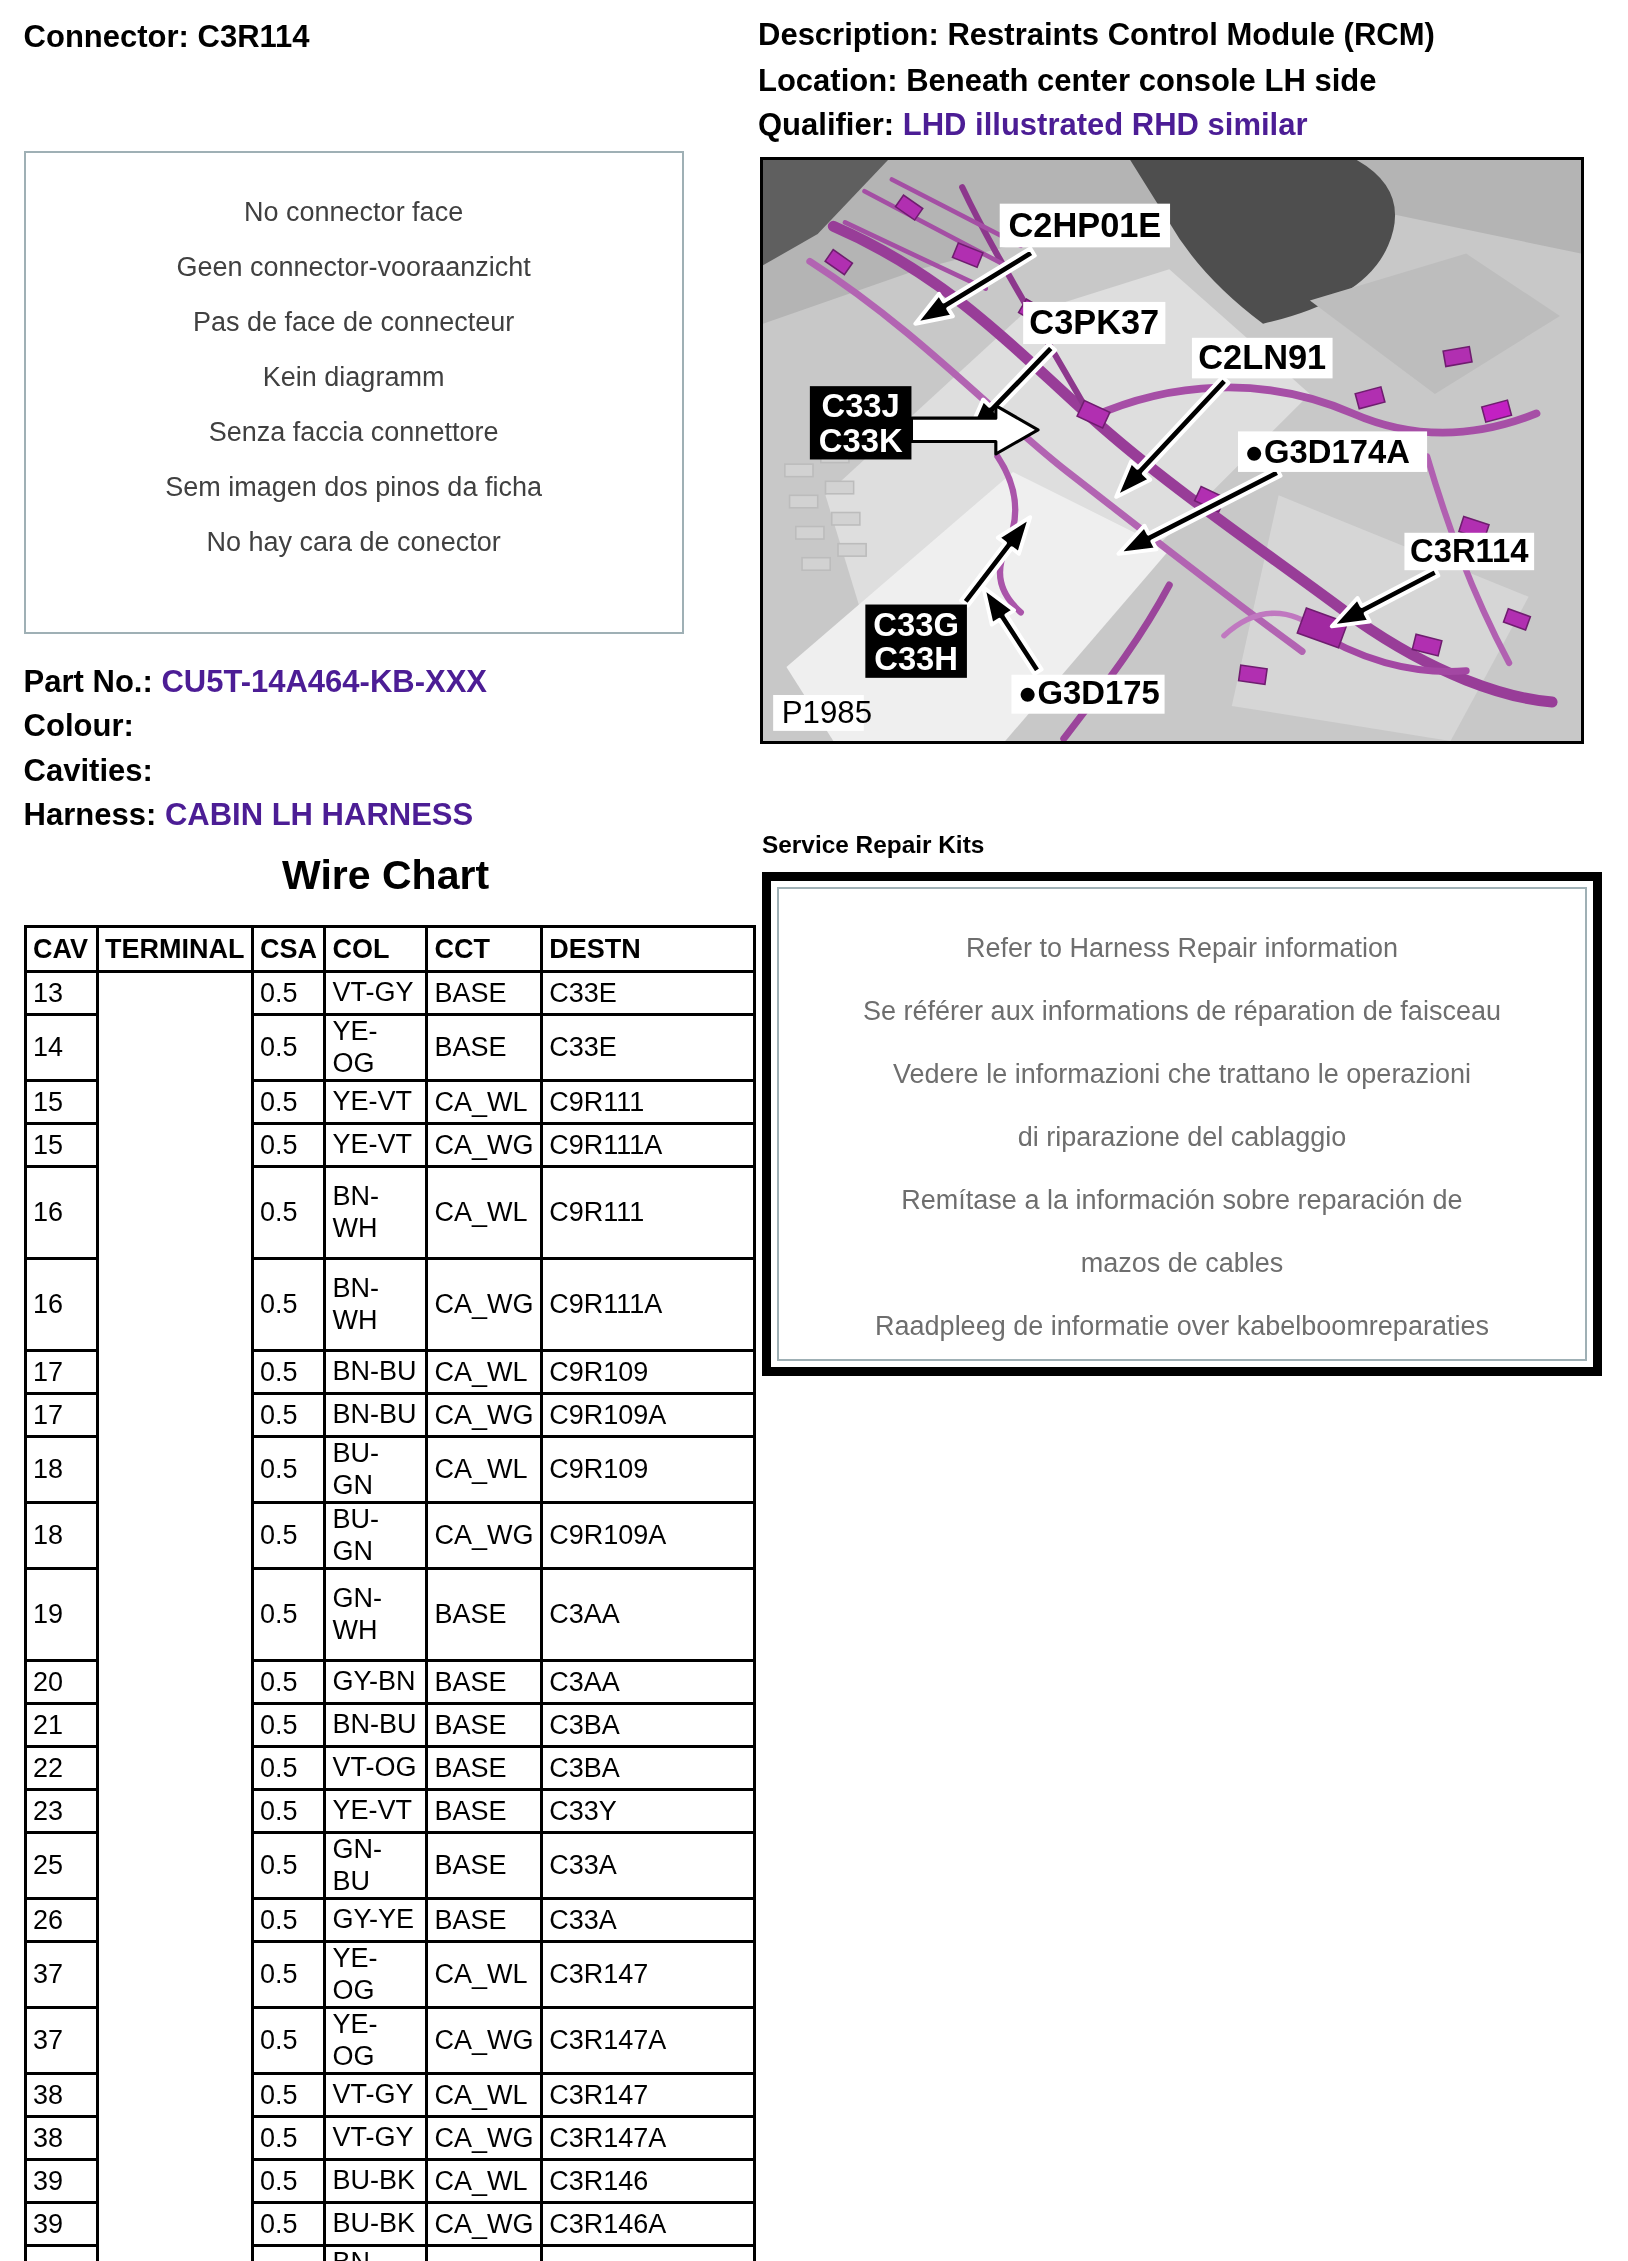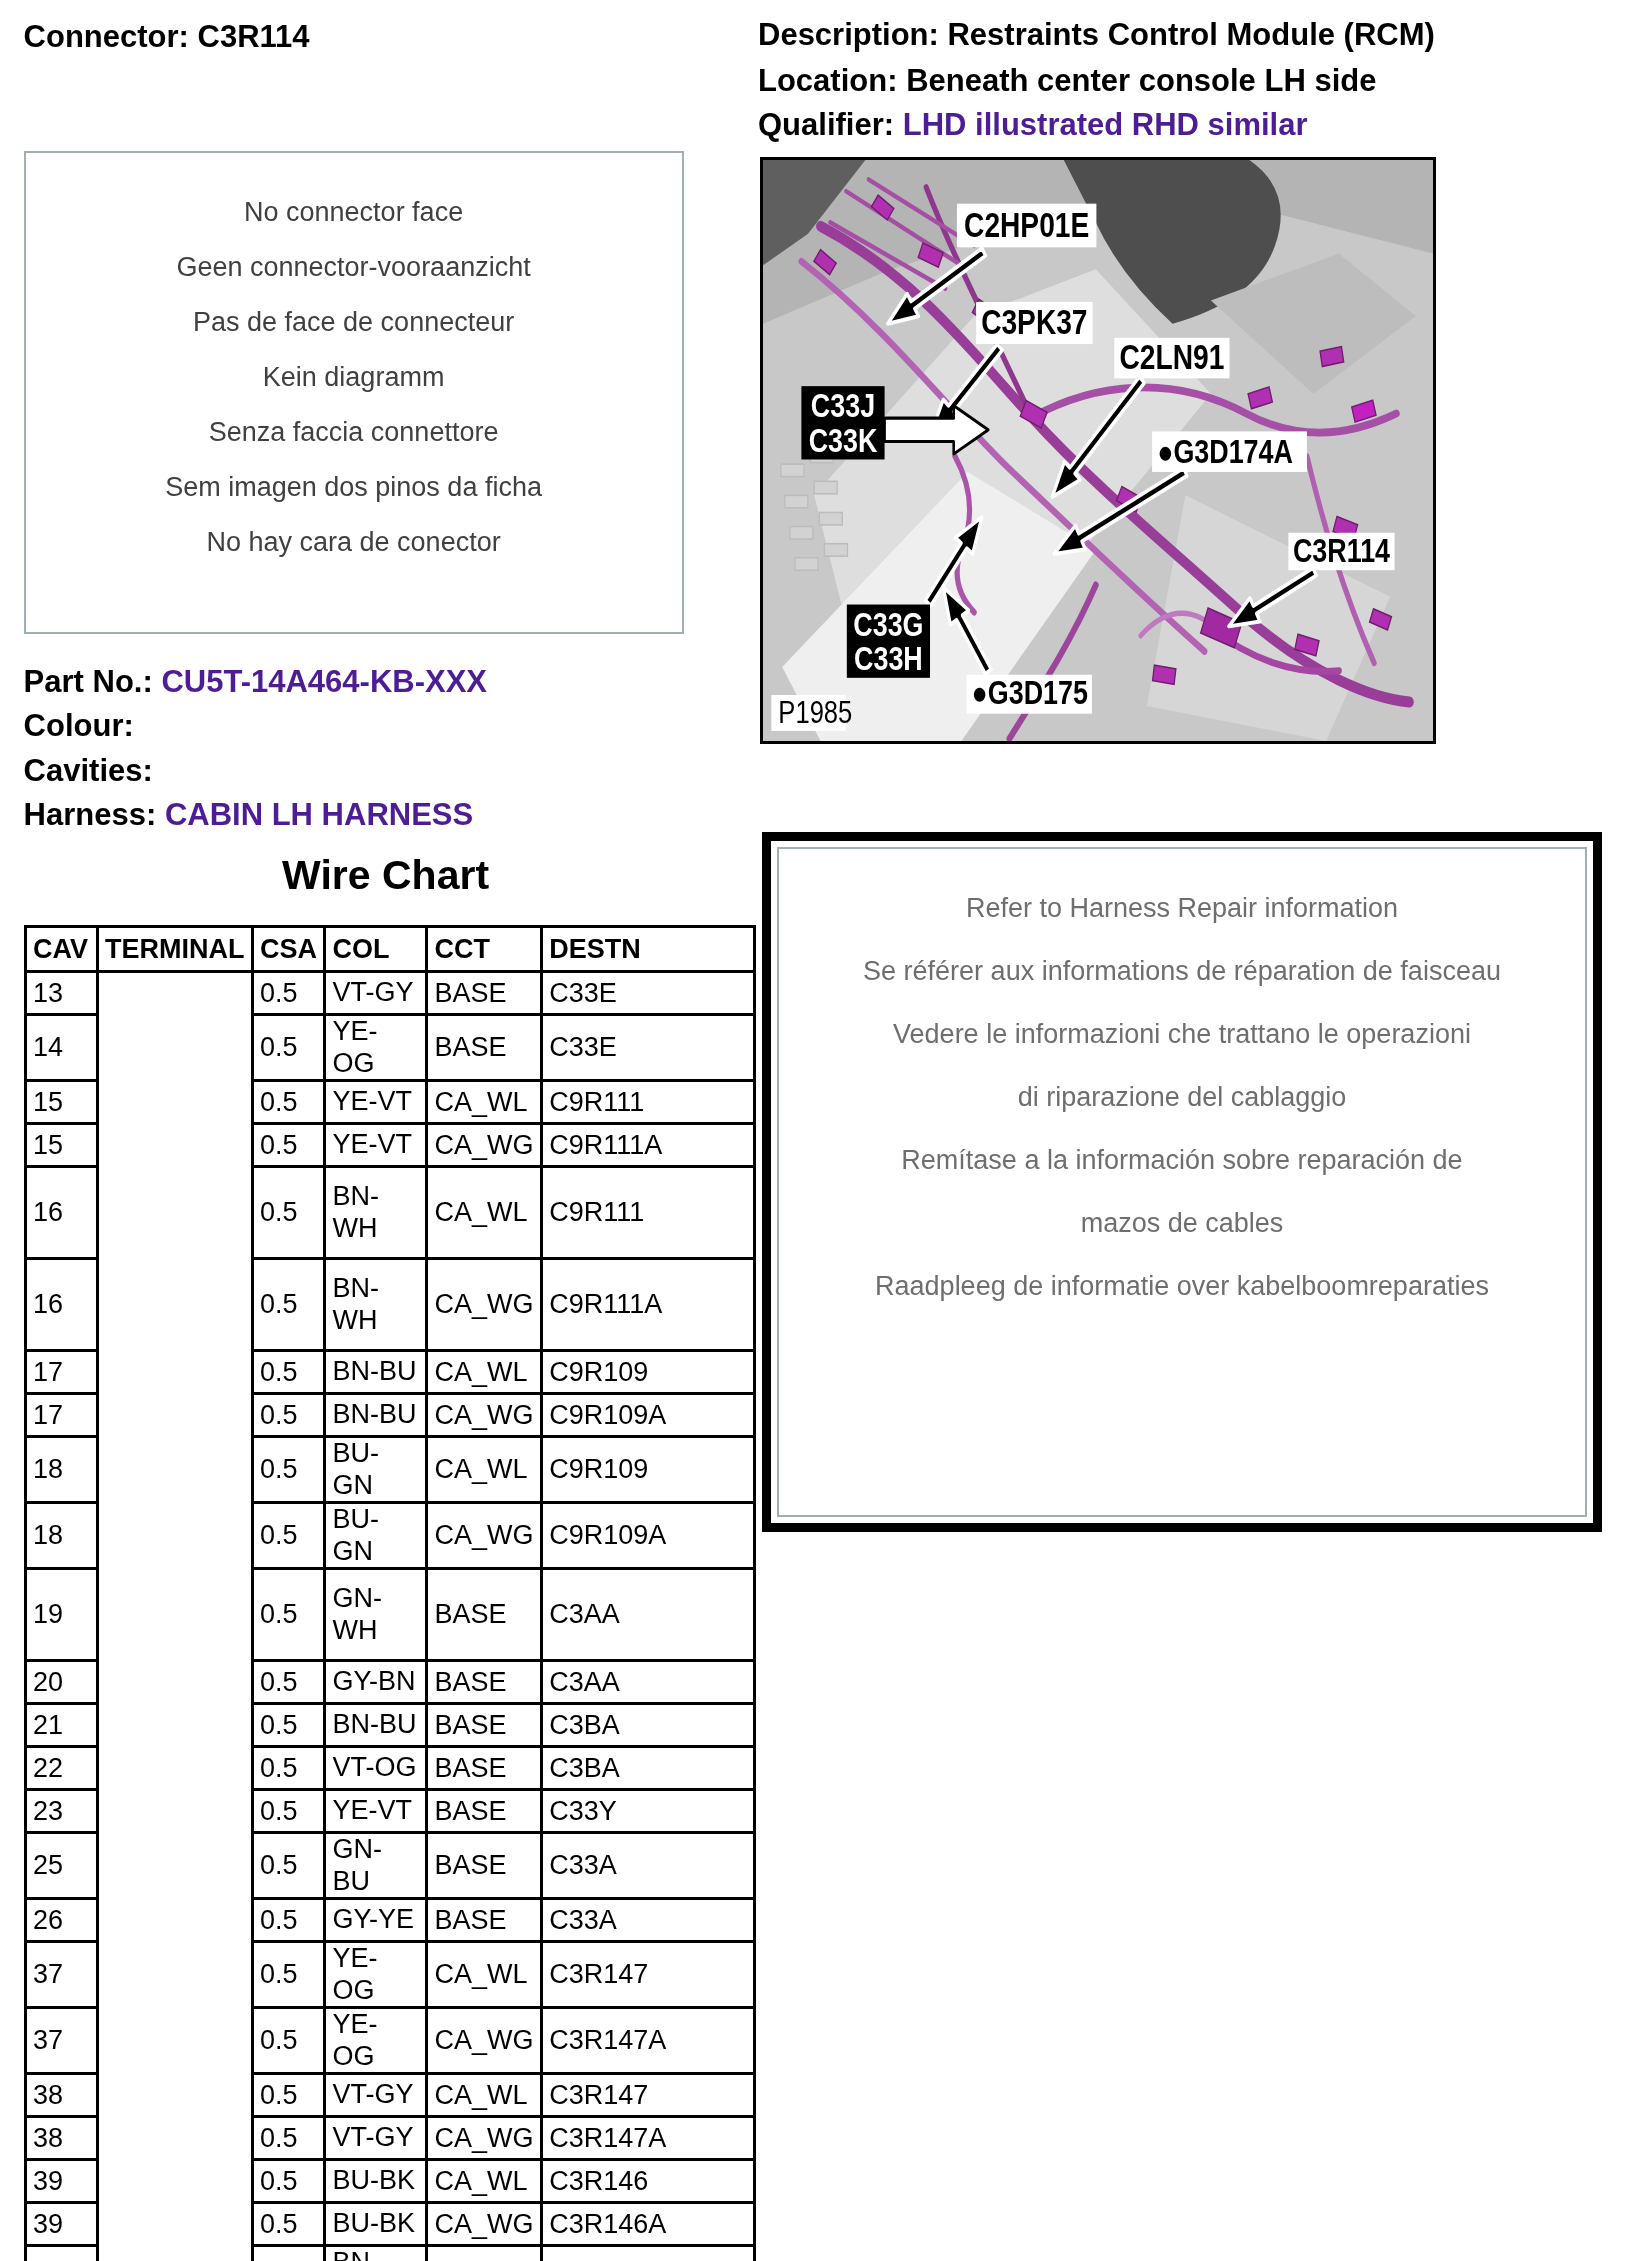--- a/index.html
+++ b/index.html
@@ -5,38 +5,38 @@
   html,body{margin:0;padding:0;background:#fff;}
   .page{position:relative;width:1628px;height:2261px;background:#fff;overflow:hidden;
         font-family:"Liberation Sans",sans-serif;color:#000;}
   .hline{position:absolute;font-size:31px;font-weight:bold;white-space:nowrap;}
   .green{color:#4c1d95;}
   
   .infobox{position:absolute;left:23.6px;top:151px;width:660px;height:483px;
            border:2.4px solid #9fb0b5;box-sizing:border-box;padding-top:31.5px;background:#fff;}
   .infobox .iline{font-size:27px;color:#404040;text-align:center;line-height:55px;}
   
-  .photo{position:absolute;left:760px;top:157px;width:676px;height:587px;
+  .photo{position:absolute;left:760px;top:157px;width:824px;height:587px;
          border:3.9px solid #000;box-sizing:border-box;background:#c8c8c8;}
   .photo svg{display:block;width:100%;height:100%;}
   .photo text{font-family:"Liberation Sans",sans-serif;}
   
   .wire-title{position:absolute;left:23.6px;top:852px;width:724px;text-align:center;
               font-size:41px;font-weight:bold;}
   table.wire{position:absolute;left:23.6px;top:925px;border-collapse:collapse;background:#fff;}
   .wire th,.wire td{border:3.9px solid #000;font-size:27px;padding:0 6.3px;vertical-align:middle;
                     text-align:left;font-family:"Liberation Sans",sans-serif;}
   .wire th{font-weight:bold;}
   .wire thead tr{height:45px;}
   .wire tbody tr{height:43px;}
   .wire tbody tr.tall{height:92px;}
   .wire td.col-cell{white-space:pre-line;line-height:31.5px;}
   
   .svc-title{position:absolute;left:762px;top:831px;font-size:24.4px;font-weight:bold;}
-  .svcbox{position:absolute;left:762px;top:832px;width:840px;height:700px;
+  .svcbox{position:absolute;left:762px;top:872px;width:840px;height:504px;
           border:9.4px solid #000;box-sizing:border-box;padding:6.3px;background:#fff;}
   .svcbox-inner{border:2.4px solid #9fb0b5;width:100%;height:100%;box-sizing:border-box;
                 padding-top:28px;}
   .svcbox .sline{font-size:27px;color:#6e6e6e;text-align:center;line-height:63px;}
 </style>
 </head>
 <body>
 
 <div class="page">
 

